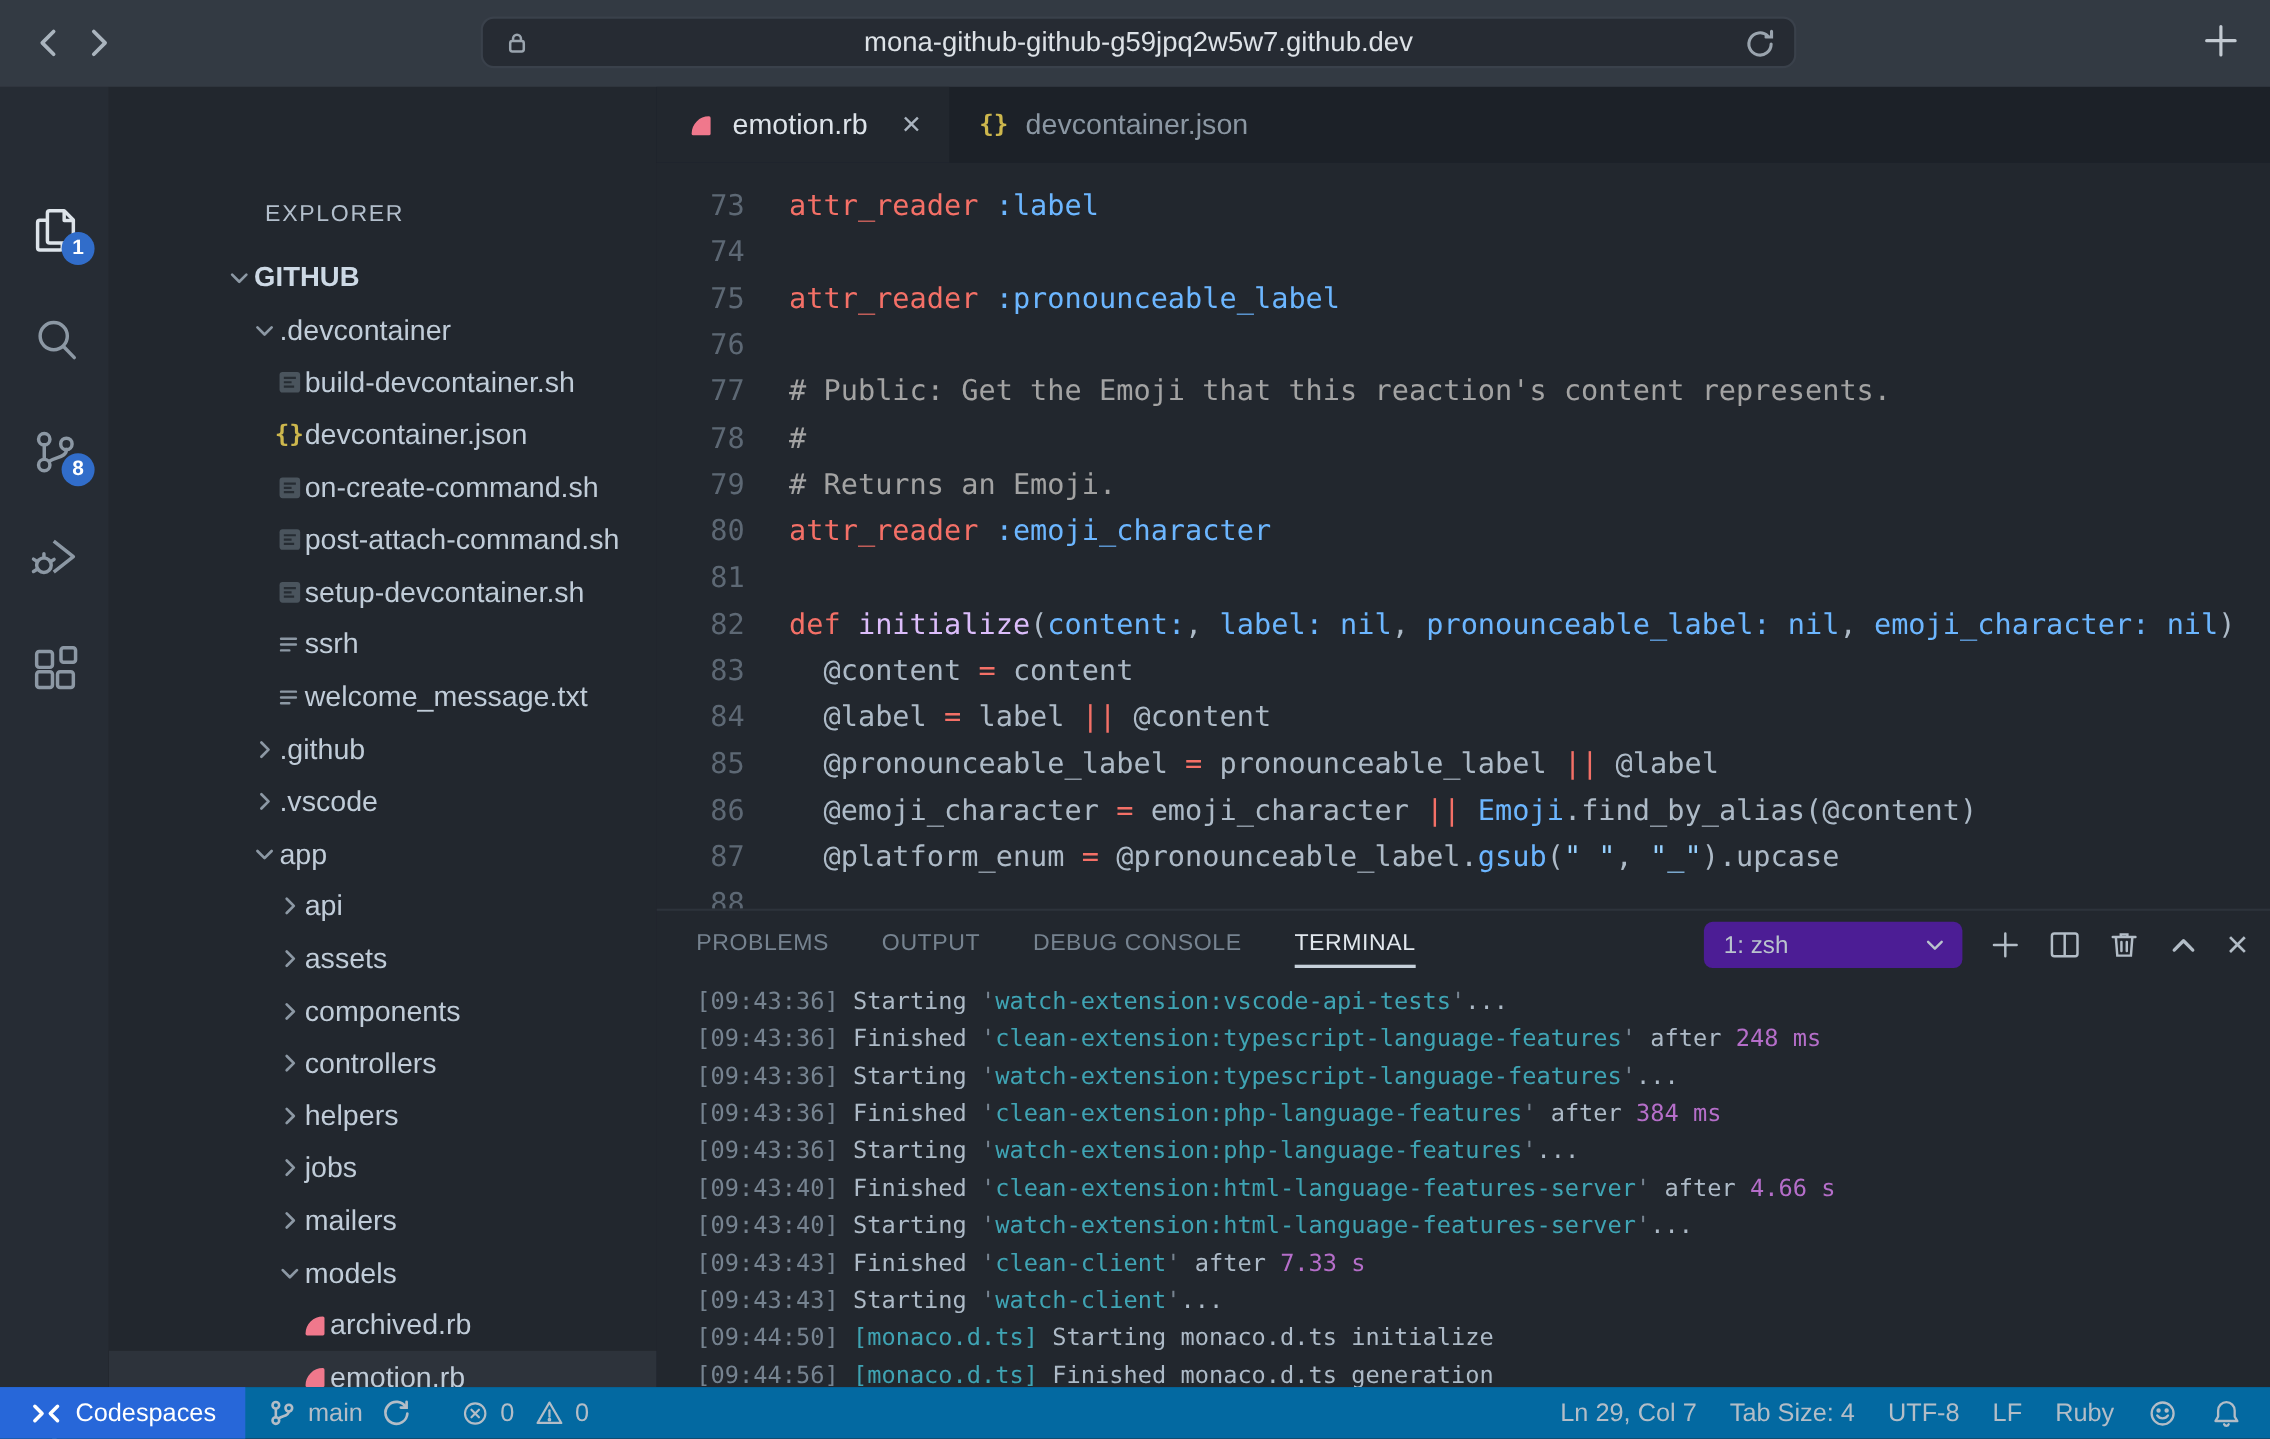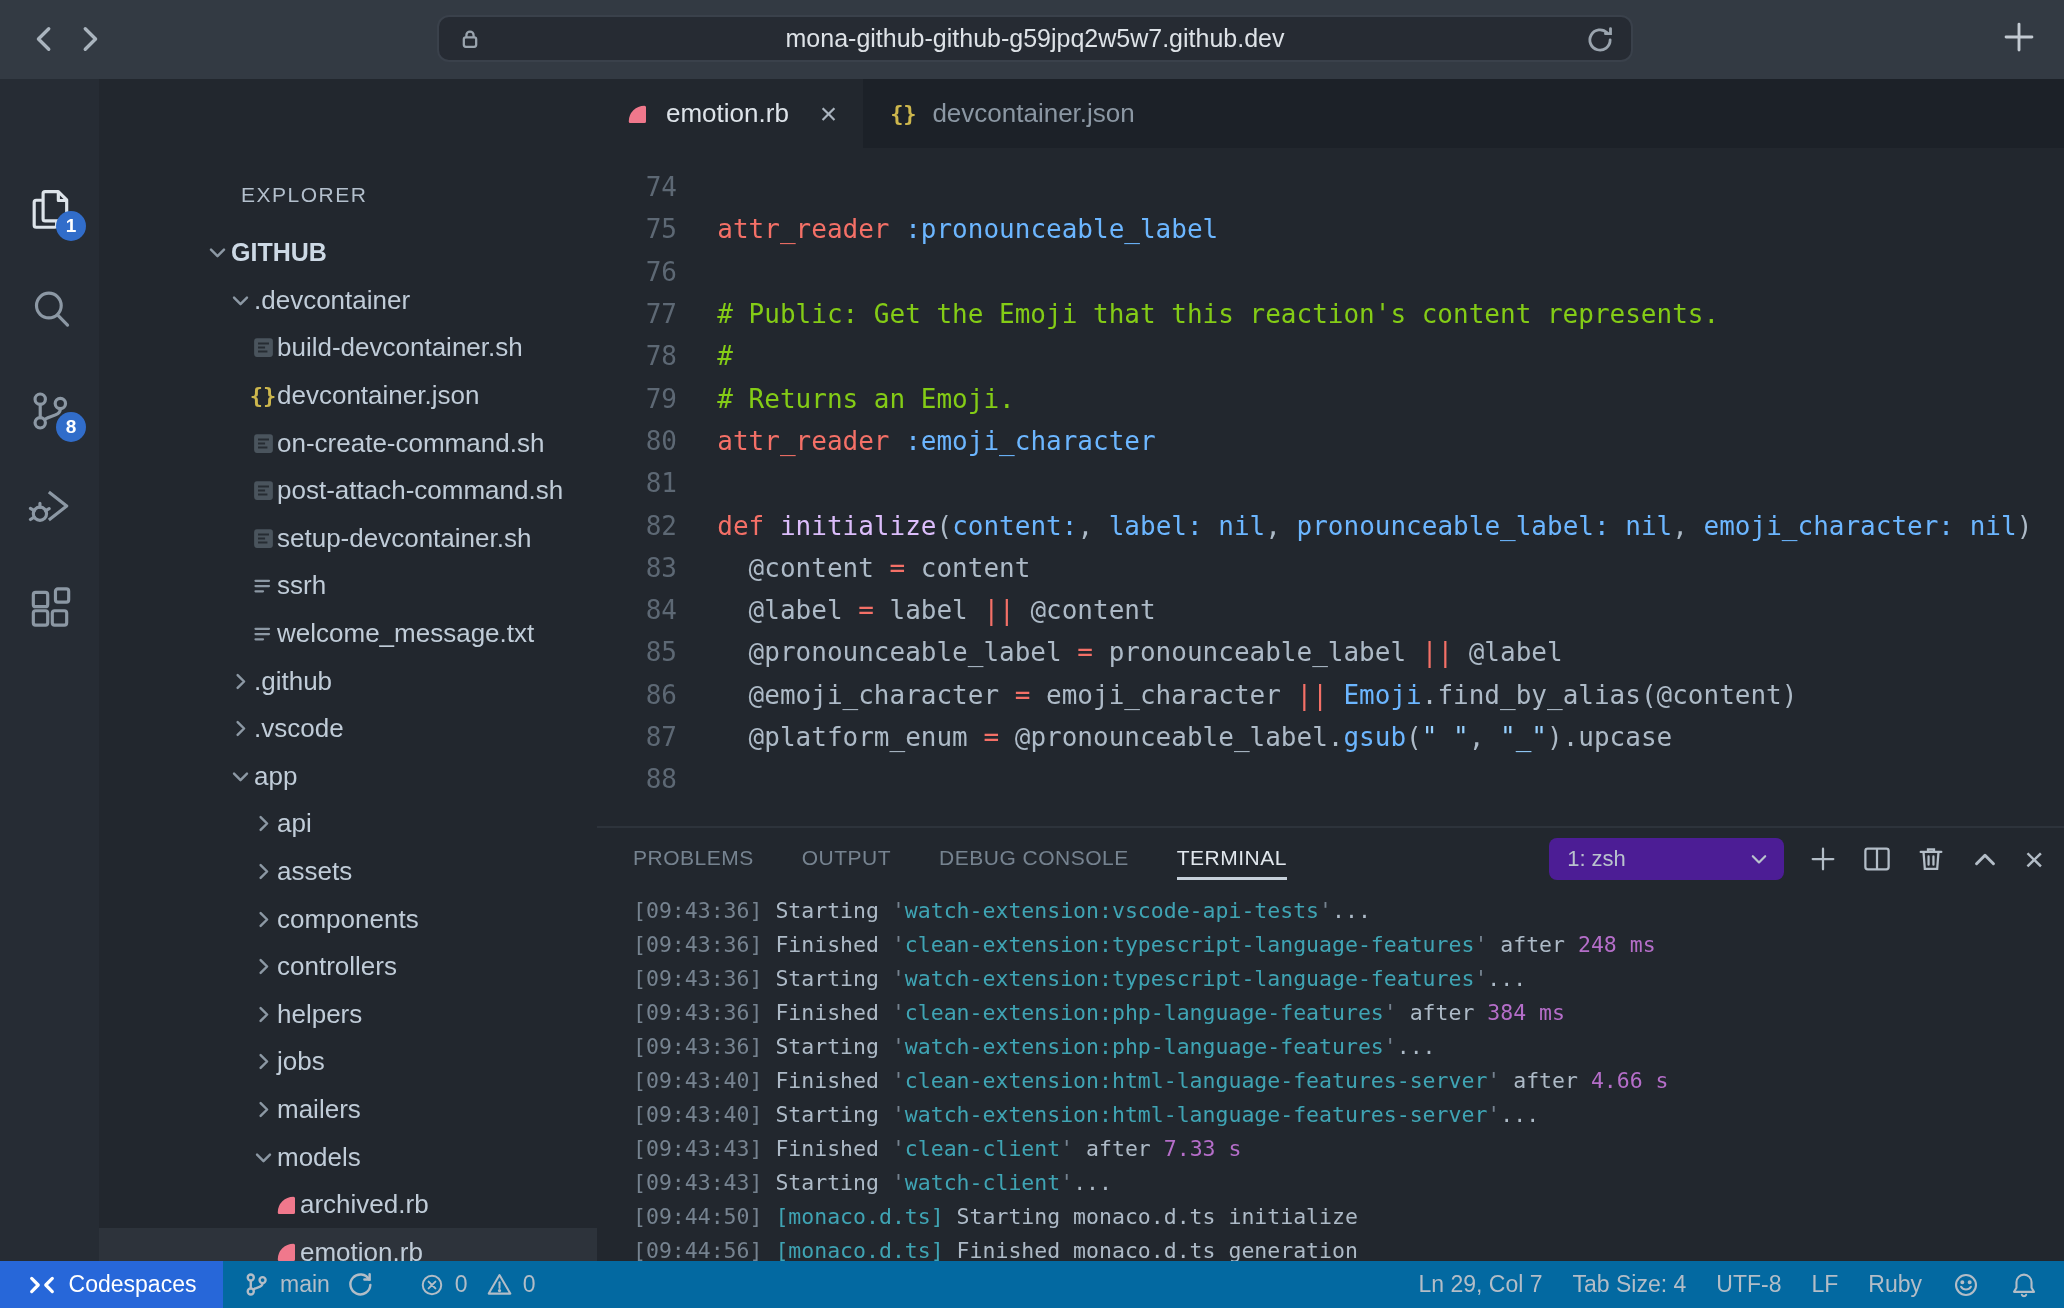--- a/index.html
+++ b/index.html
@@ -41,21 +41,21 @@
   .tab{height:100%;display:flex;align-items:center;gap:15px;padding:0 26px;font-size:26px;color:#8b97a3;cursor:pointer}
   .tab.active{background:#22272e;color:#dde3e9}
   .tab-close{font-size:30px;color:#aab4bf;margin-left:16px;line-height:1}
 
   
   .editor{position:absolute;left:597px;top:148px;right:0;height:678px;background:#22272e;overflow:hidden;
           padding-top:18px;box-sizing:content-box}
   .code-line{display:flex;height:42.3px;align-items:center;font-family:"DejaVu Sans Mono",monospace;font-size:26px}
   .ln{width:80px;text-align:right;color:#5d6874;flex:none}
   .code{white-space:pre;padding-left:9px}
-  .f{color:#adbac7}.r{color:#f47067}.b{color:#6cb6ff}.s{color:#96d0ff}.p{color:#dcbdfb}.g{color:#84cc16}
+  .f{color:#adbac7}.r{color:#f47067}.b{color:#6cb6ff}.s{color:#96d0ff}.p{color:#dcbdfb}.g{color:#a3a3a3}
 
   
   .panel{position:absolute;left:597px;top:826px;right:0;height:435px;background:#22272e;
          border-top:2px solid #2d333b;box-sizing:border-box}
   .p-tabs{position:absolute;left:36px;top:18px;display:flex;gap:48px}
   .p-tab{font-size:21px;letter-spacing:.5px;color:#768390;position:relative;cursor:pointer;padding-bottom:10px}
   .p-tab.active{color:#e1e7ed}
   .p-tab.active::after{content:"";position:absolute;left:0;right:0;bottom:0;height:3px;background:#c6d0da}
   .p-controls{position:absolute;right:20px;top:10px;display:flex;align-items:center;gap:24px}
   .zsh-select{width:235px;height:42px;background:#4c1d95;border-radius:8px;display:flex;align-items:center;
@@ -357,20 +357,24 @@
     <div class="tab">
       <span class="t-ic">
         <span class="json-ic">{}</span>
       </span>
       <span>devcontainer.json</span>
     </div>
   </div>
 
 <div class="editor" id="editor">
     <div class="code-line">
+      <span class="ln">73</span>
+      <span class="code"><span class="f">  </span><span class="r">attr_reader</span><span class="f"> </span><span class="b">:label</span></span>
+    </div>
+    <div class="code-line">
       <span class="ln">74</span>
       <span class="code"></span>
     </div>
     <div class="code-line">
       <span class="ln">75</span>
       <span class="code"><span class="f">  </span><span class="r">attr_reader</span><span class="f"> </span><span class="b">:pronounceable_label</span></span>
     </div>
     <div class="code-line">
       <span class="ln">76</span>
       <span class="code"></span>

